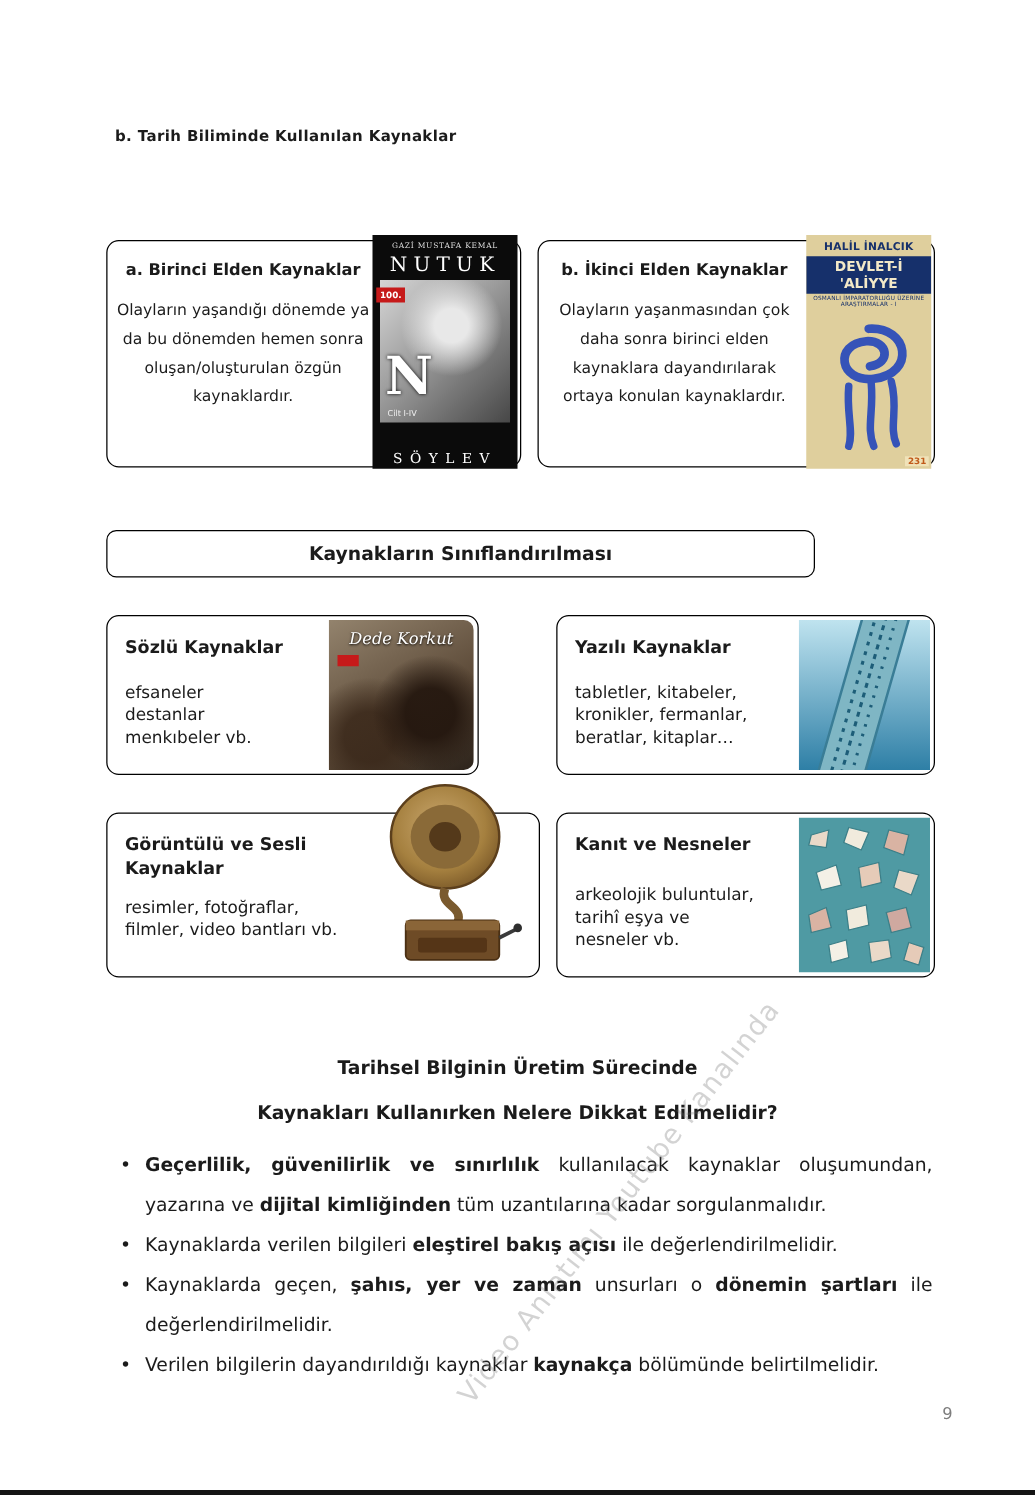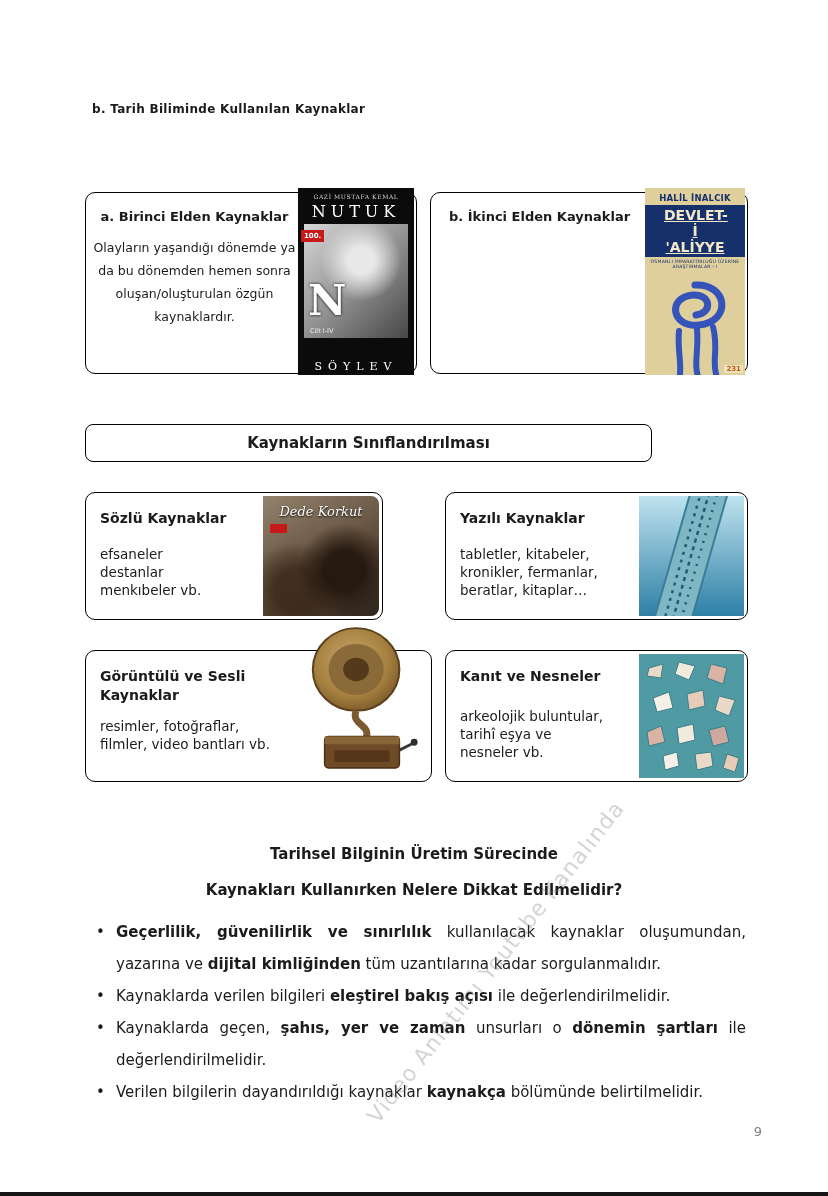--- a/index.html
+++ b/index.html
@@ -32,21 +32,21 @@
   .nutuk-badge{position:absolute;left:-3px;top:6px;background:#c61a1a;color:#fff;font-size:7px;font-weight:bold;padding:2px 3px;}
   .nutuk-n{position:absolute;left:4px;bottom:16px;font-size:42px;font-weight:bold;color:#fff;
     font-family:"DejaVu Serif",serif;line-height:1;text-shadow:0 0 3px #000;}
   .nutuk-volume{position:absolute;left:6px;bottom:3px;font-size:6.5px;color:#eee;}
   .nutuk-footer{margin-top:22px;font-size:11px;letter-spacing:6px;font-family:"DejaVu Serif",serif;}
 
   
   .devlet{position:absolute;right:2px;top:-5px;width:100px;height:187px;background:#dfcf9d;
     box-sizing:border-box;text-align:center;padding-top:5px;overflow:hidden;}
   .devlet-author{font-size:8.5px;font-weight:bold;color:#16306b;letter-spacing:.2px;}
-  .devlet-title{margin-top:2px;background:#16306b;color:#f3e9c8;font-size:14px;font-weight:bold;padding:2px 19px;text-decoration:underline;}
+  .devlet-title{margin-top:2px;background:#16306b;color:#f3e9c8;font-size:11px;font-weight:bold;padding:2px 19px;}
   .devlet-sub{font-size:4.6px;color:#16306b;margin-top:2px;letter-spacing:.2px;padding:0 2px;}
   .devlet-swirl{display:block;margin:2px auto 0;}
   .devlet-corner{position:absolute;right:2px;bottom:2px;font-size:7px;color:#c05a1a;font-weight:bold;background:#f0e2b8;padding:0 2px;}
 
   
   #class-bar{position:absolute;left:85px;top:424px;width:567px;height:38px;border:1.6px solid #000;border-radius:8px;
     display:flex;align-items:center;justify-content:center;font-weight:bold;font-size:15px;box-sizing:border-box;}
 
   
   .catbox{position:absolute;border:1.6px solid #000;border-radius:10px;background:#fff;}
@@ -107,20 +107,21 @@
         <div class="nutuk-n">N</div>
         <div class="nutuk-volume">Cilt I-IV</div>
       </div>
       <div class="nutuk-footer">SÖYLEV</div>
     </div>
   </div>
 
   <div class="srcbox" id="box-b">
     <div class="txt">
       <div class="t">b. İkinci Elden Kaynaklar</div>
+      <div class="b">Olayların yaşanmasından çok daha sonra birinci elden kaynaklara dayandırılarak ortaya konulan kaynaklardır.</div>
     </div>
     <div class="devlet">
       <div class="devlet-author">HALİL İNALCIK</div>
       <div class="devlet-title">DEVLET-İ 'ALİYYE</div>
       <div class="devlet-sub">OSMANLI İMPARATORLUĞU ÜZERİNE ARAŞTIRMALAR - I</div>
       <svg class="devlet-swirl" width="92" height="112" viewBox="0 0 92 112">
         <g fill="none" stroke="#3553b8" stroke-linecap="round">
           <path d="M46 14 C 78 12, 84 50, 50 54 C 22 57, 18 26, 44 24 C 62 23, 64 42, 47 44" stroke-width="7"></path>
           <path d="M30 60 C 28 82, 34 96, 30 108" stroke-width="6"></path>
           <path d="M48 58 C 50 80, 44 94, 50 108" stroke-width="6"></path>

